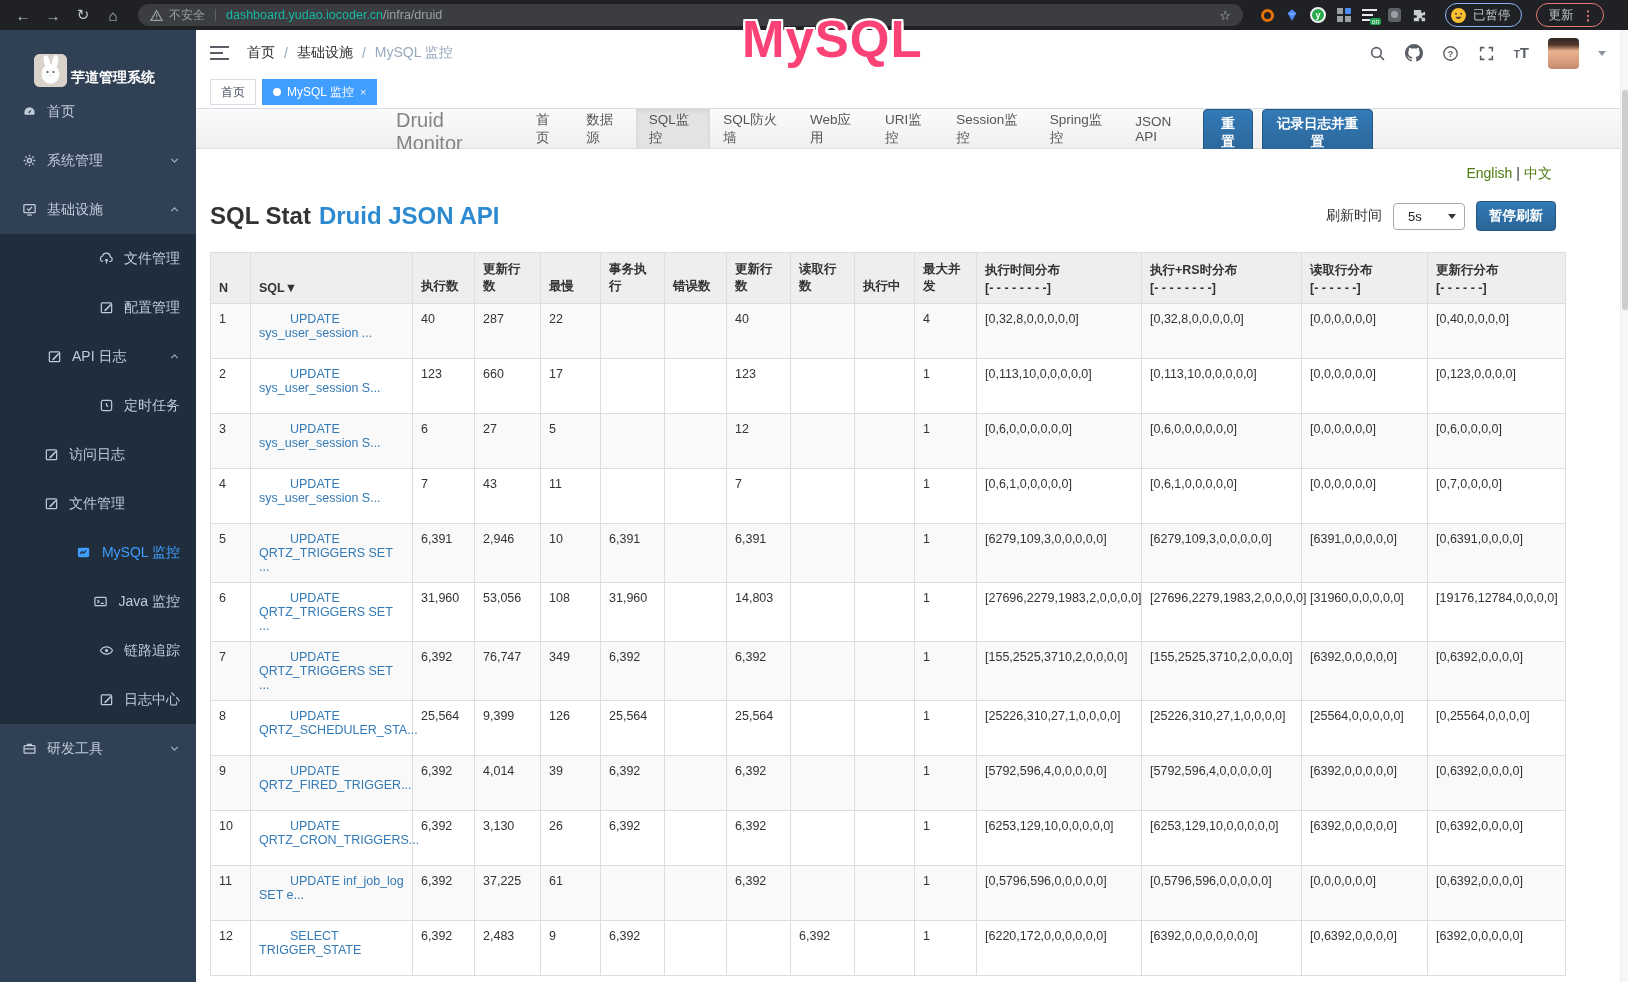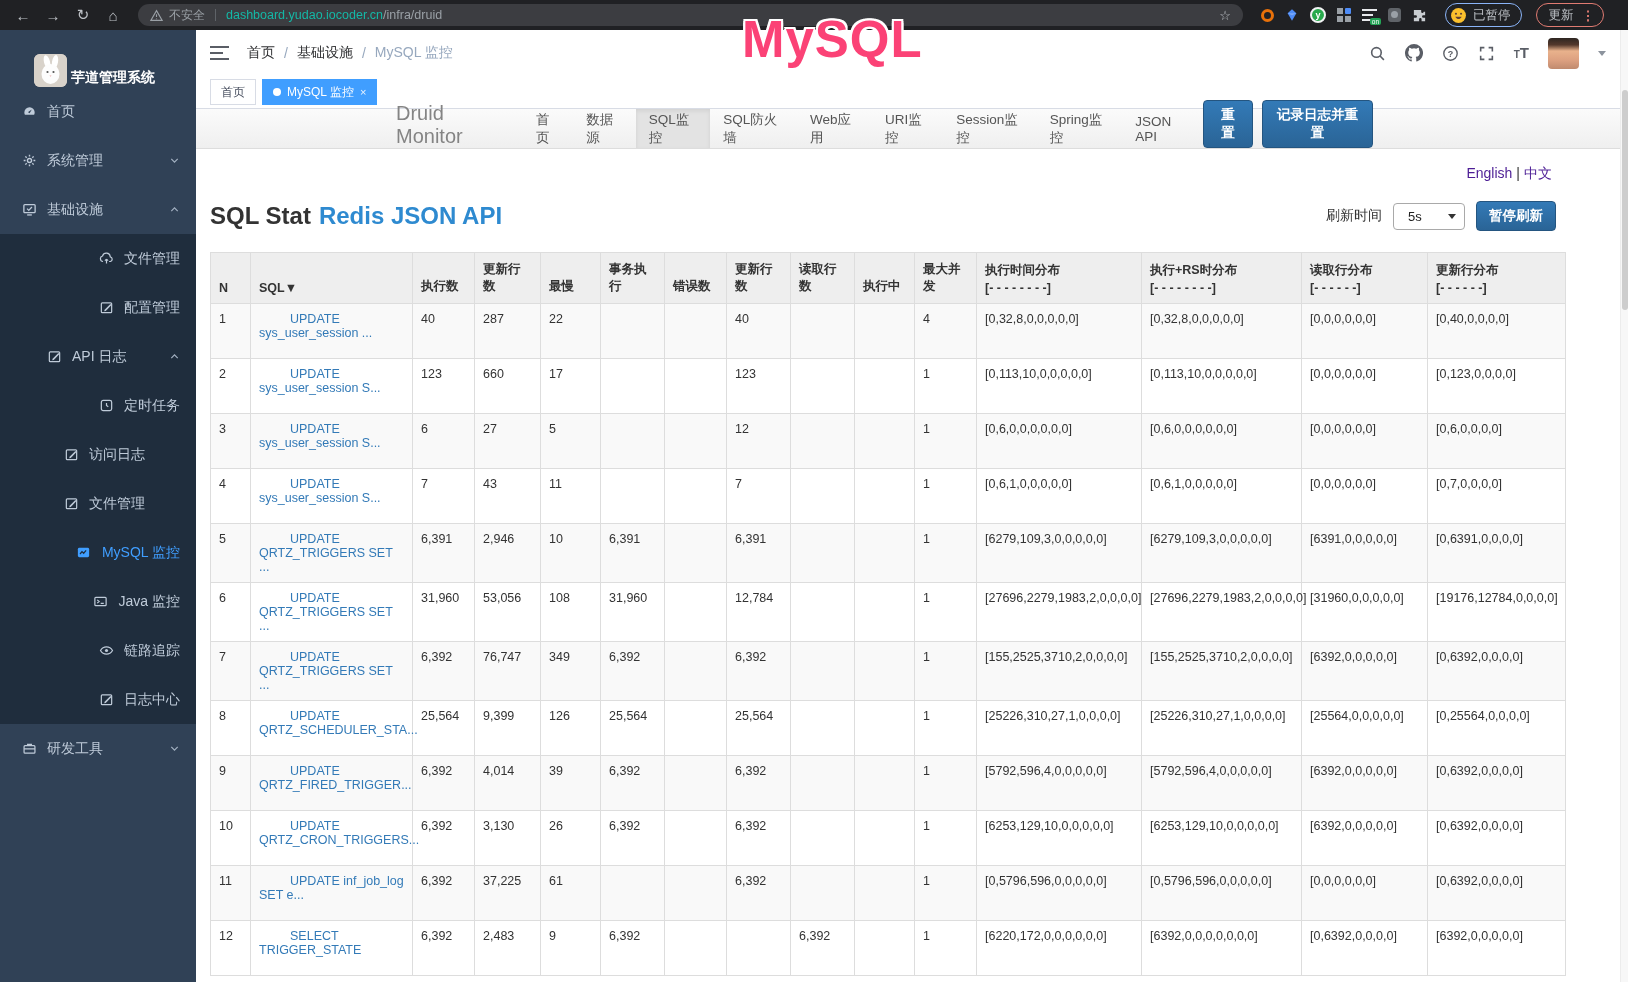--- a/index.html
+++ b/index.html
@@ -42,21 +42,21 @@
   .app { display:flex; height:952px; }
 
   
   .sidebar { width:196px; flex:0 0 196px; background:#304156; color:#bfcbd9; overflow:hidden; }
   .logo-row { height:57px; display:flex; align-items:flex-end; padding-left:34px; gap:4px; }
   .logo-img { width:33px; height:33px; border-radius:6px; background:#cfc5bc; display:flex; align-items:center; justify-content:center; overflow:hidden; }
   .logo-title { color:#fff; font-size:14px; font-weight:bold; }
   .s-item { height:49px; display:flex; align-items:center; gap:10px; font-size:14px; cursor:pointer; padding-right:16px; }
   .s-item.lv1 { padding-left:21px; }
   .s-item.lv2 { padding-left:46px;justify-content:flex-end; }
-  .s-item.lv3 { padding-left:63px; }
+  .s-item.lv3 { padding-left:43px; }
   .s-item .s-ico { display:inline-flex; width:16px; justify-content:center; color:#bfcbd9; }
   .sub-wrap { background:#1f2d3d; }
   .s-item.active, .s-item.active .s-ico { color:#409EFF; }
   .chev { margin-left:auto; display:inline-flex; color:#a3b1c2; }
 
   
   .main { flex:1; display:flex; flex-direction:column; background:#fff; position:relative; overflow:hidden; }
 
   .topbar { height:46px; display:flex; align-items:center; padding:0 22px 0 14px; background:#fff; }
   .hamburger { width:19px; height:14px; position:relative; cursor:pointer; margin-right:18px; }
@@ -72,31 +72,31 @@
   .avatar { width:31px; height:31px; border-radius:4px; cursor:pointer;
     background:linear-gradient(180deg,#2e2622 0%,#53382c 22%,#e9b28c 42%,#dca080 72%,#c08a6e 100%); }
   .caret-down { width:0; height:0; border-left:4px solid transparent; border-right:4px solid transparent; border-top:5px solid #8c939d; cursor:pointer; }
 
   .tabbar { height:33px; border-bottom:1px solid #d8dce5; display:flex; align-items:center; gap:6px; padding:0 14px; background:#fff; }
   .tab { height:26px; display:flex; align-items:center; gap:6px; padding:0 10px; font-size:12px; border:1px solid #d8dce5; background:#fff; color:#495060; cursor:pointer; }
   .tab.active { background:#409eff; border-color:#409eff; color:#fff; }
   .tab-dot { width:8px; height:8px; border-radius:50%; background:#fff; }
   .tab-close { font-size:11px; color:#e8f3ff; cursor:pointer; }
 
-  .druidbar { height:40px; background:linear-gradient(180deg,#fbfbfb,#efefef); border-bottom:1px solid #ddd; display:flex; align-items:flex-end; }
+  .druidbar { height:40px; background:linear-gradient(180deg,#fbfbfb,#efefef); border-bottom:1px solid #ddd; display:flex; align-items:flex-start; }
   .dn-brand { color:#848484; font-size:20px; margin-left:185px; padding:0 15px; }
   .dn-items { display:flex; height:100%; }
   .dn-item { display:flex; align-items:center; padding:0 13px; font-size:13.5px; color:#555; height:100%; }
   .dn-item.active { background:#e3e3e3; box-shadow:inset 0 2px 4px rgba(0,0,0,.08); }
   .dn-btns { margin-left:auto; margin-right:255px; display:flex; gap:9px; }
   .btn-primary { background:linear-gradient(180deg,#337ab7,#2a6496); border:1px solid #245580; color:#fff; font-weight:bold; font-size:13.5px; padding:5px 12px; border-radius:4px; cursor:pointer; font-family:inherit; }
 
   .content { flex:1; padding:0 14px; position:relative; background:#fff; }
   .lang-row { text-align:right; padding:16px 62px 0 0; font-size:14px; }
-  .lang-link { color:#4c1d95; }
+  .lang-link { color:#4d7c0f; }
   .lang-sep { color:#333; margin:0 4px; }
   .head-row { display:flex; align-items:center; margin-top:18px; }
   .page-title { font-size:24px; font-weight:bold; color:#333; }
   .title-link { color:#2e8ad0; font-size:24px; font-weight:bold; margin-left:8px; }
   .refresh { margin-left:auto; margin-right:58px; display:flex; align-items:center; gap:11px; }
   .refresh-label { font-size:14px; color:#333; }
   .select { width:72px; height:27px; border:1px solid #a9a9a9; border-radius:4px; background:#fff; display:flex; align-items:center; font-size:13px; color:#222; padding:0 8px 0 14px; cursor:pointer; }
   .select .sel-caret { margin-left:auto; width:0; height:0; border-left:4px solid transparent; border-right:4px solid transparent; border-top:5px solid #333; }
 
   
@@ -430,21 +430,21 @@
         <button class="btn-primary">记录日志并重置</button>
       </span>
     </div>
 
     <div class="content">
       <div class="lang-row">
         <a href="#" class="lang-link">English</a><span class="lang-sep">|</span><a href="#" class="lang-link">中文</a>
       </div>
       <div class="head-row">
         <span class="page-title">SQL Stat</span>
-        <a href="#" class="title-link">Redis JSON API</a>
+        <a href="#" class="title-link">Druid JSON API</a>
         <span class="refresh">
           <span class="refresh-label">刷新时间</span>
           <span class="select">
             <span>5s</span>
             <span class="sel-caret"></span>
           </span>
           <button class="btn-primary">暂停刷新</button>
         </span>
       </div>
 
@@ -606,21 +606,21 @@
               <td>[0,6391,0,0,0,0]</td>
             </tr>
             <tr>
               <td>6</td>
               <td><a href="#" class="sql-link">UPDATE QRTZ_TRIGGERS SET ...</a></td>
               <td>31,960</td>
               <td>53,056</td>
               <td>108</td>
               <td>31,960</td>
               <td></td>
-              <td>12,784</td>
+              <td>14,803</td>
               <td></td>
               <td></td>
               <td>1</td>
               <td>[27696,2279,1983,2,0,0,0,0]</td>
               <td>[27696,2279,1983,2,0,0,0,0]</td>
               <td>[31960,0,0,0,0,0]</td>
               <td>[19176,12784,0,0,0,0]</td>
             </tr>
             <tr class="stripe">
               <td>7</td>

